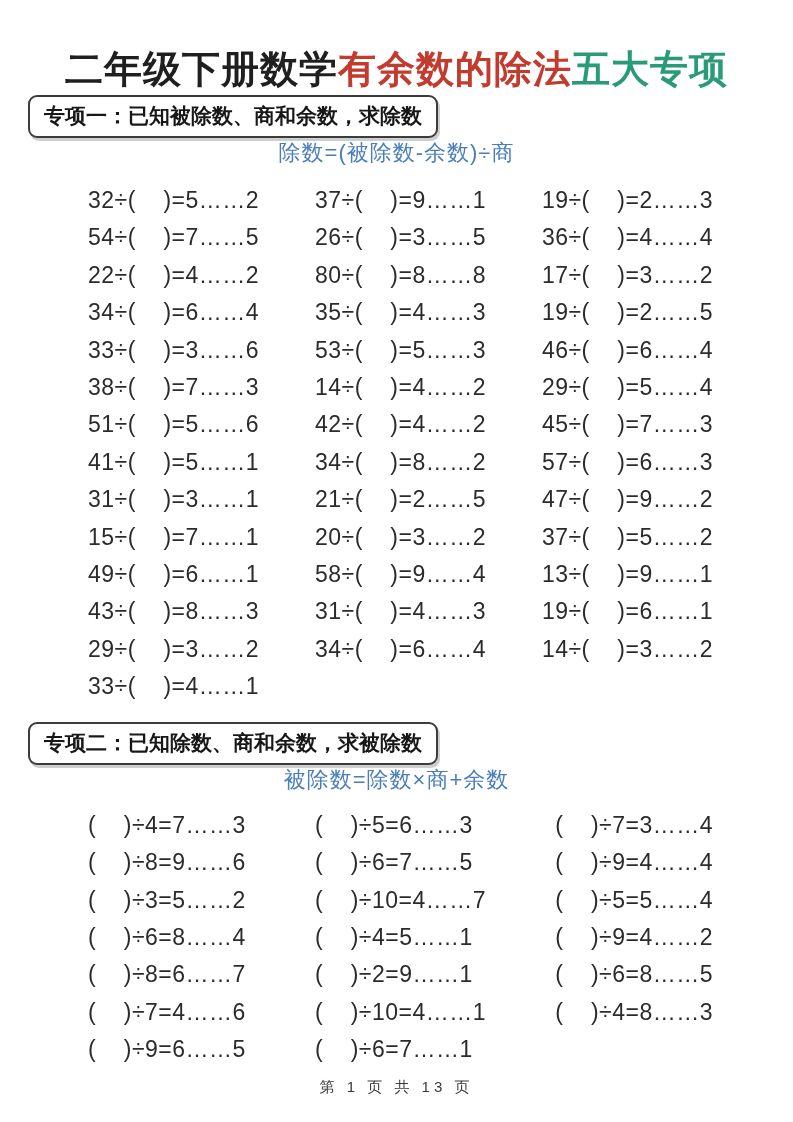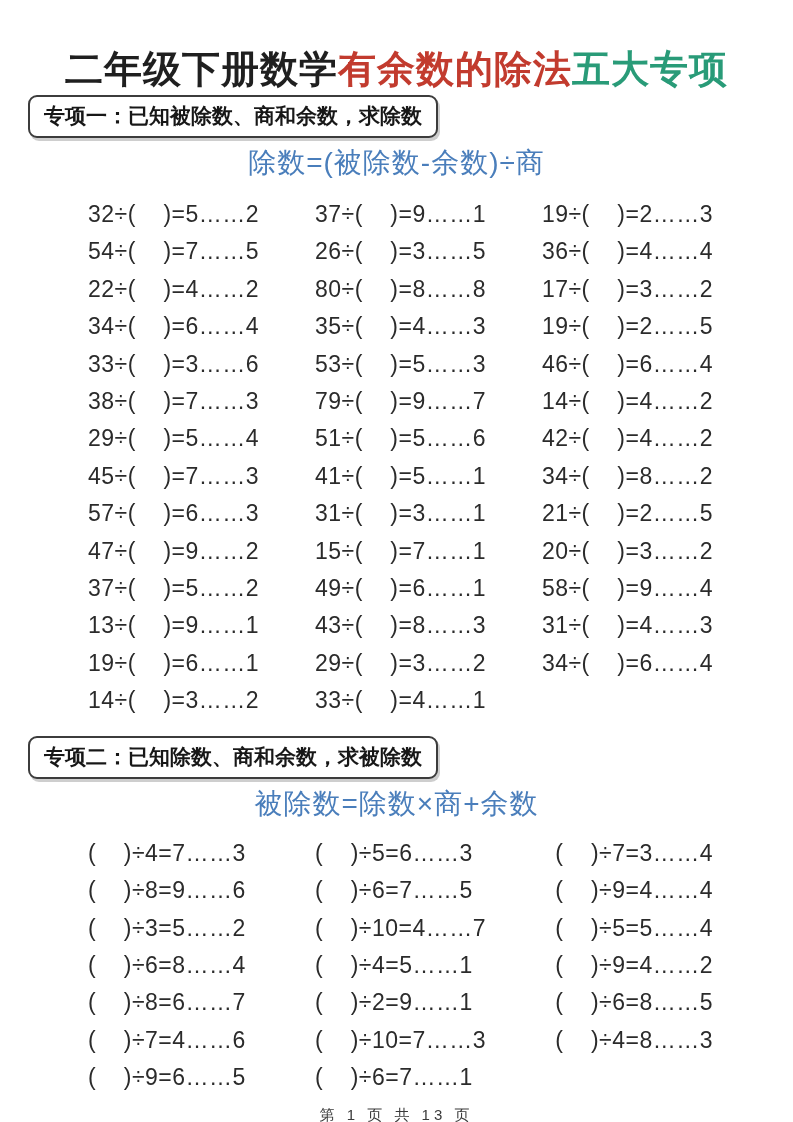--- a/index.html
+++ b/index.html
@@ -33,23 +33,22 @@
     padding: 5px 14px 6px 14px;
     font-size: 21px;
     font-weight: bold;
     color: #171717;
     background: #fff;
     box-shadow: 2px 3px 0 rgba(60,60,60,0.25);
     white-space: nowrap;
   }
 
   .formula {
-    margin-top: 6px;
     text-align: center;
-    font-size: 28px;
+    font-size: 22px;
     color: var(--formula-blue, #4a7ebb);
     letter-spacing: 1px;
     white-space: nowrap;
   }
 
   .problems {
     display: grid;
     grid-template-columns: auto auto auto;
     justify-content: space-between;
     margin: 12px 80px 0 88px;
@@ -117,21 +116,20 @@
 
       <div class="problem">33÷(    )=3……6</div>
 
       <div class="problem">53÷(    )=5……3</div>
 
       <div class="problem">46÷(    )=6……4</div>
 
 
       <div class="problem">38÷(    )=7……3</div>
 
-      <div class="problem">79÷(    )=9……7</div>
 
       <div class="problem">14÷(    )=4……2</div>
 
       <div class="problem">29÷(    )=5……4</div>
 
       <div class="problem">51÷(    )=5……6</div>
 
       <div class="problem">42÷(    )=4……2</div>
 
       <div class="problem">45÷(    )=7……3</div>
@@ -211,21 +209,21 @@
       <div class="problem">(    )÷9=4……2</div>
 
       <div class="problem">(    )÷8=6……7</div>
 
       <div class="problem">(    )÷2=9……1</div>
 
       <div class="problem">(    )÷6=8……5</div>
 
       <div class="problem">(    )÷7=4……6</div>
 
-      <div class="problem">(    )÷10=7……3</div>
+      <div class="problem">(    )÷10=4……1</div>
 
       <div class="problem">(    )÷4=8……3</div>
 
       <div class="problem">(    )÷9=6……5</div>
 
       <div class="problem">(    )÷6=7……1</div>
     </div>
 
   <div class="footer">第 1 页 共 13 页</div>
 

